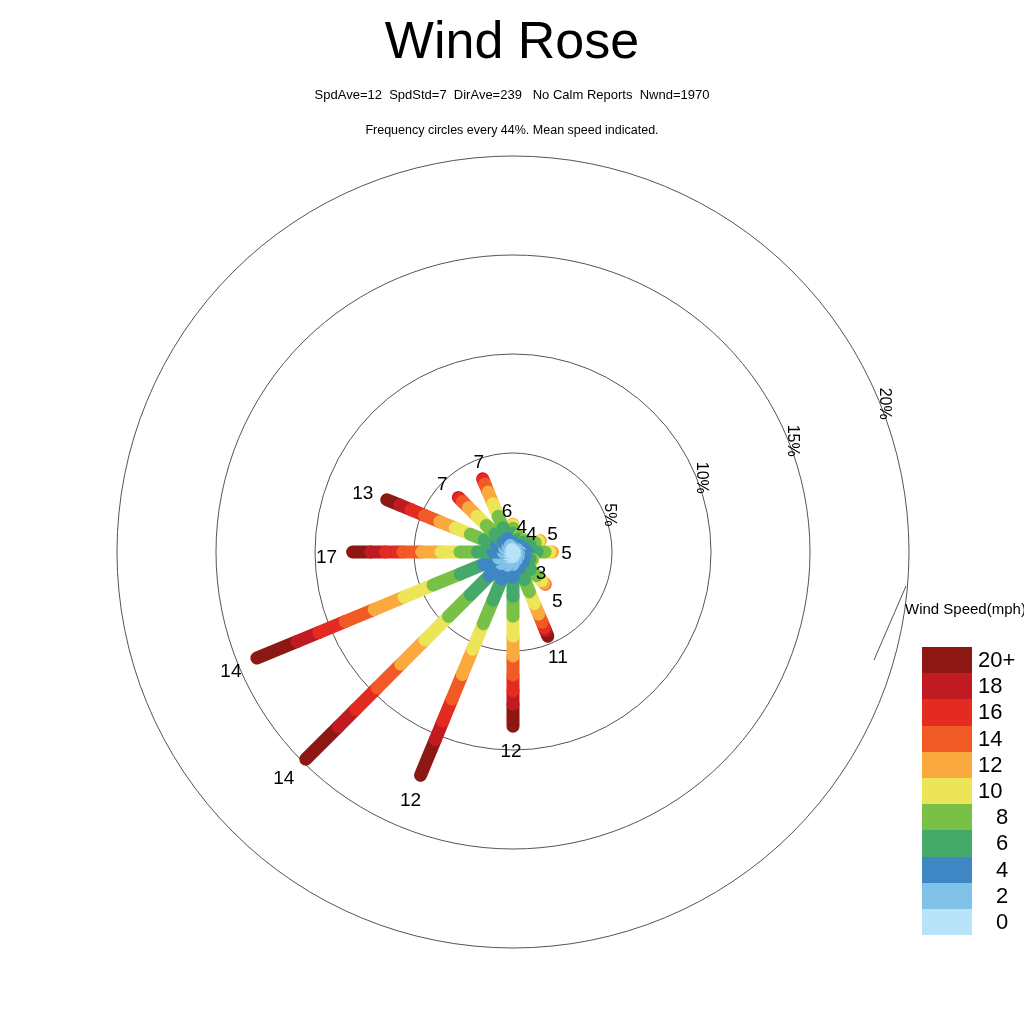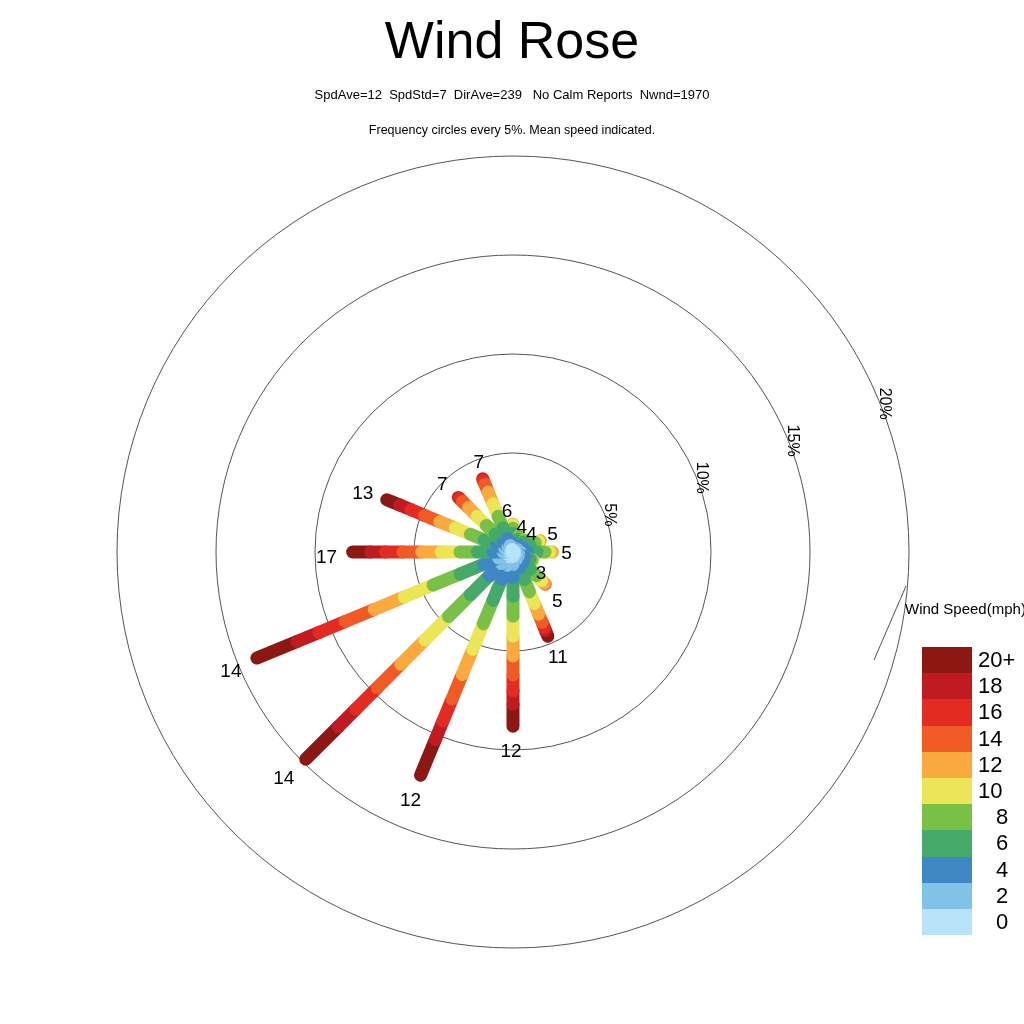--- a/index.html
+++ b/index.html
@@ -126,21 +126,21 @@
     fill: none;
   }
 </style>
 </head>
 <body>
 
 <div id="stage">
 
   <div id="chart-title">Wind Rose</div>
   <div id="chart-stats">SpdAve=12  SpdStd=7  DirAve=239   No Calm Reports  Nwnd=1970</div>
-  <div id="chart-note">Frequency circles every 5%. Mean speed indicated.</div>
+  <div id="chart-note">Frequency circles every 44%. Mean speed indicated.</div>
 
   <svg id="rose" viewBox="0 0 1024 1024">
     <g id="rings-group">
         <circle cx="513" cy="552" r="99" class="ring"></circle>
         <circle cx="513" cy="552" r="198" class="ring"></circle>
         <circle cx="513" cy="552" r="297" class="ring"></circle>
         <circle cx="513" cy="552" r="396" class="ring"></circle>
       </g>
     <g id="petals-group">
         <g>

